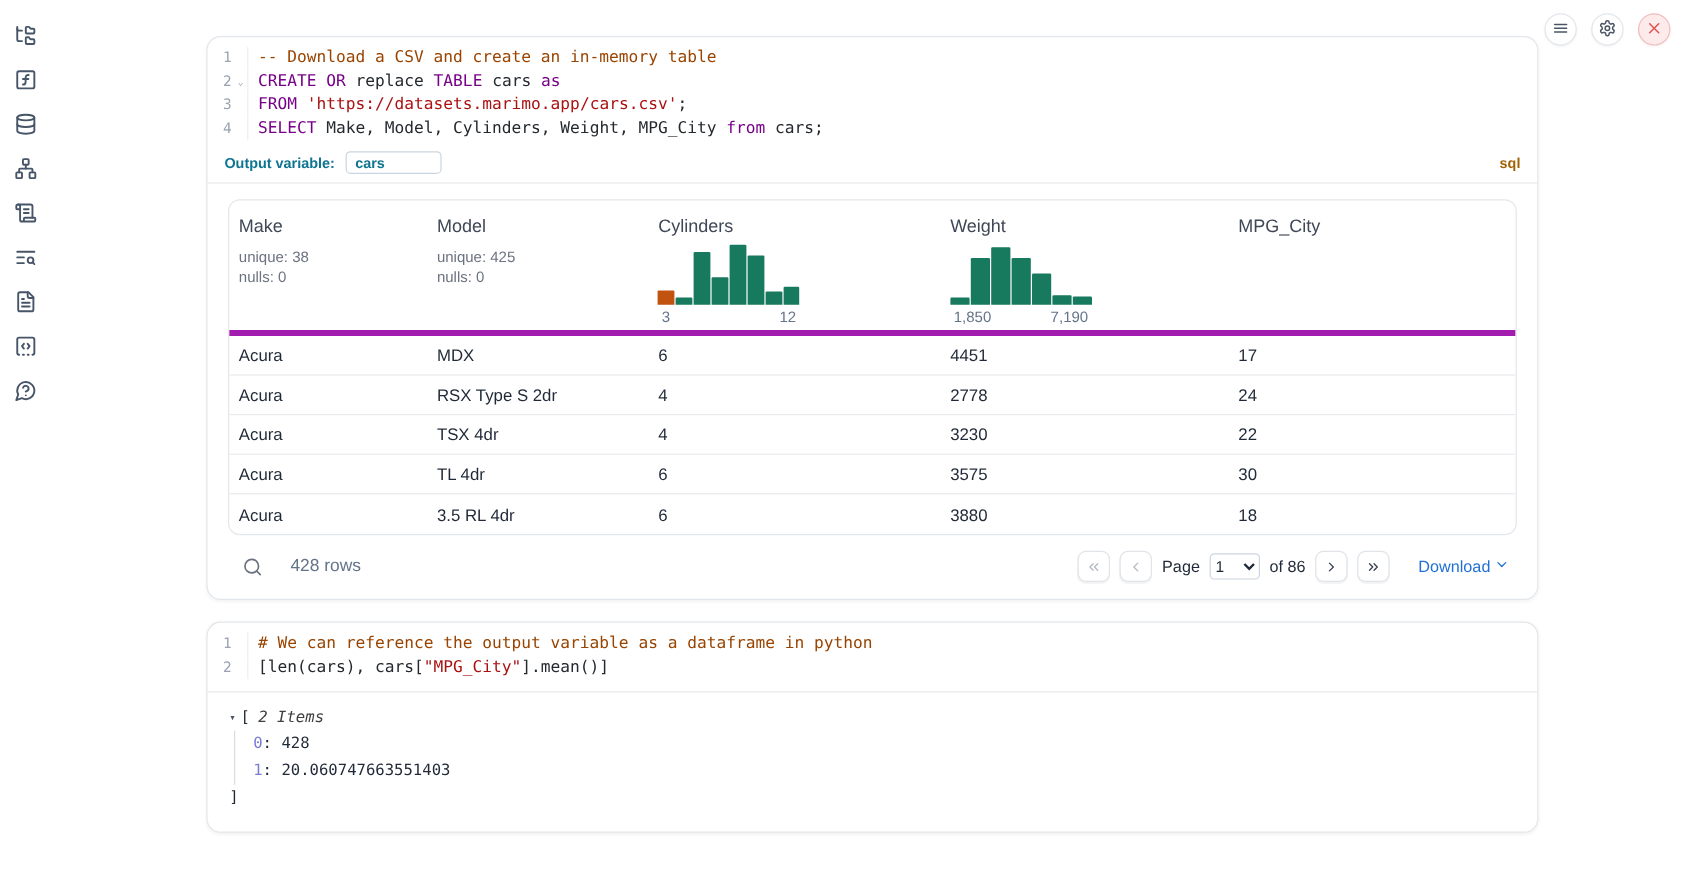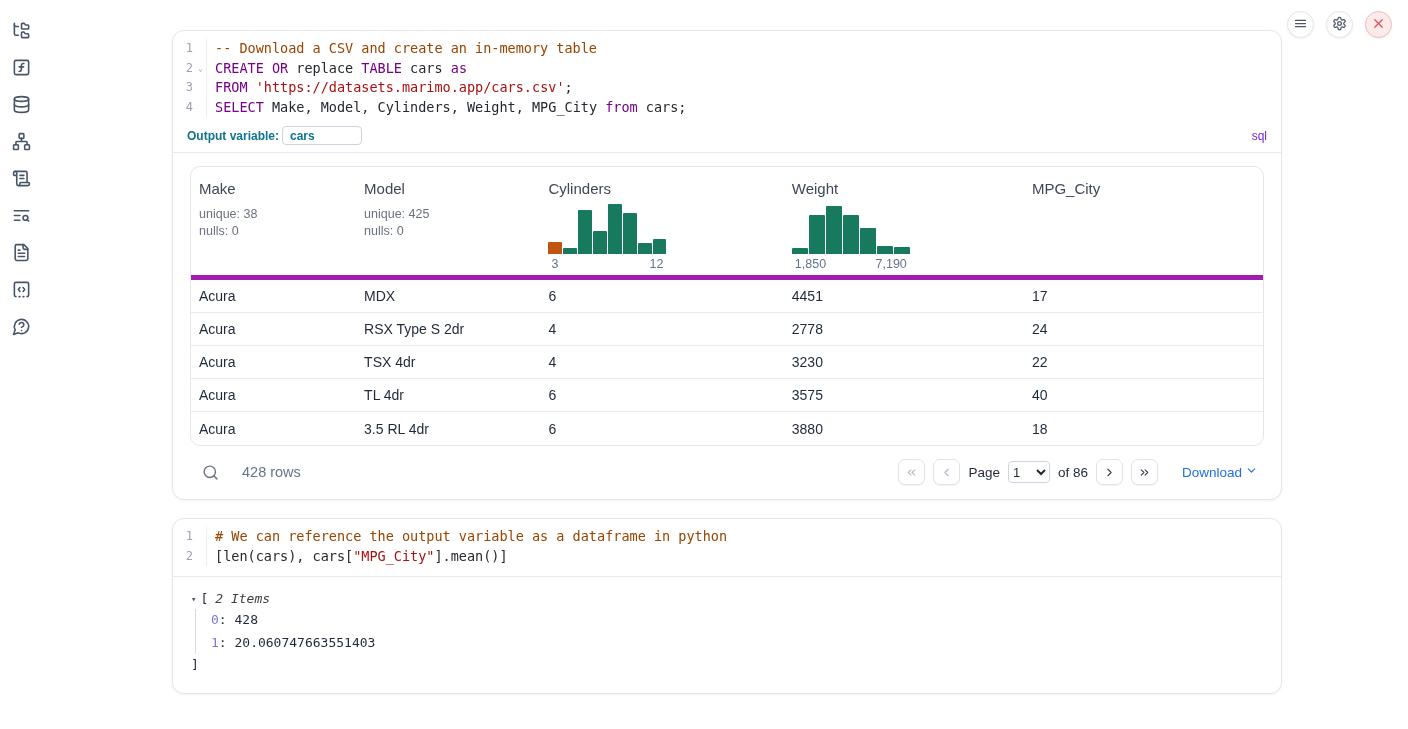--- a/index.html
+++ b/index.html
@@ -36,27 +36,27 @@
   .gutter .num { padding-right: 2px; }
   .gutter .fold { width: 11px; font-size: 8px; color: #9aa3b2; text-align: center; }
   .gutter .nofold { width: 11px; }
   .code-text { padding-left: 8px; border-left: 1px solid #eceef1; white-space: pre; }
   .tk-k { color: #770088; }
   .tk-s { color: #aa1111; }
   .tk-c { color: #994400; }
   .tk-t { color: #24292e; }
 
   
-  .meta-row { display: flex; align-items: center; gap: 3px; padding: 2px 14px 7px;
+  .meta-row { display: flex; align-items: center; gap: 9px; padding: 2px 14px 7px;
     border-bottom: 1px solid #e8eaed; }
   .meta-label { color: #0e7490; font-weight: bold; font-size: 12px; }
   .meta-input { width: 80px; height: 19px; border: 1px solid #cbd5e1; border-radius: 4px;
     font-family: "Liberation Sans", sans-serif; font-weight: bold; font-size: 12px;
     color: #0e7490; padding: 1px 7px; outline: none; }
-  .lang-label { margin-left: auto; color: #6d28d9; font-weight: normal; font-size: 12px; }
+  .lang-label { margin-left: auto; color: #a16207; font-weight: bold; font-size: 12px; }
 
   
   .output-section { padding: 13px 17px 8px; }
   .table-card { border: 1px solid #e3e7eb; border-radius: 10px; overflow: hidden; background: #fff; }
   .grid-cols { display: grid; grid-template-columns: 15.4% 17.2% 22.7% 22.4% 22.3%; }
   .thead { padding: 13px 0 3px; border-bottom: 5px solid #a21caf; }
   .th { padding-left: 8px; cursor: pointer; }
   .th-name { font-size: 15px; color: #3f4856; }
   .th-stats { margin-top: 9px; font-size: 12.5px; color: #6b7280; line-height: 16.5px; }
   .hist { margin-top: 7px; width: 118px; }
@@ -317,21 +317,21 @@
               <div class="td">TSX 4dr</div>
               <div class="td">4</div>
               <div class="td">3230</div>
               <div class="td">22</div>
             </div>
             <div class="trow grid-cols">
               <div class="td">Acura</div>
               <div class="td">TL 4dr</div>
               <div class="td">6</div>
               <div class="td">3575</div>
-              <div class="td">40</div>
+              <div class="td">30</div>
             </div>
             <div class="trow grid-cols">
               <div class="td">Acura</div>
               <div class="td">3.5 RL 4dr</div>
               <div class="td">6</div>
               <div class="td">3880</div>
               <div class="td">18</div>
             </div>
           </div>
       </div>

